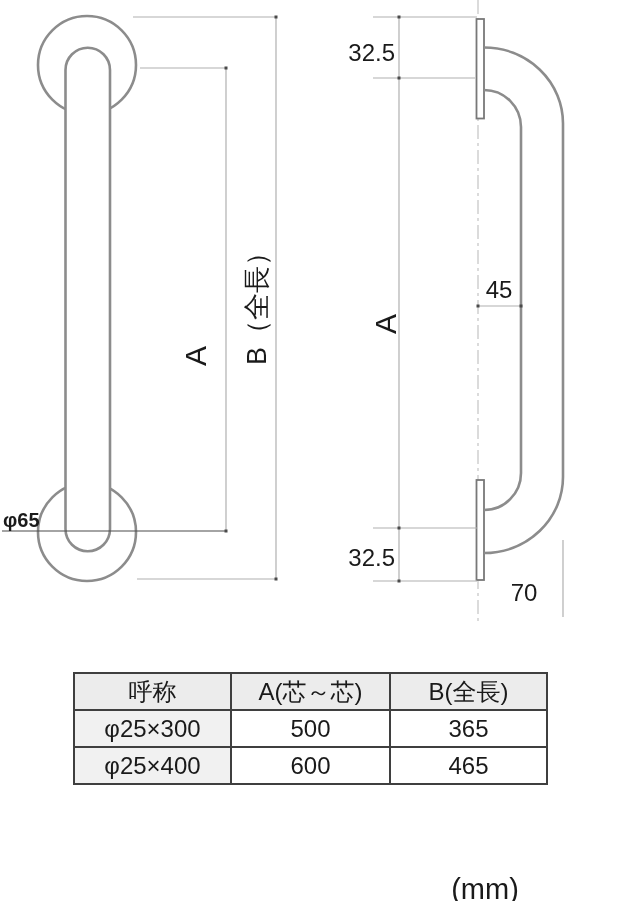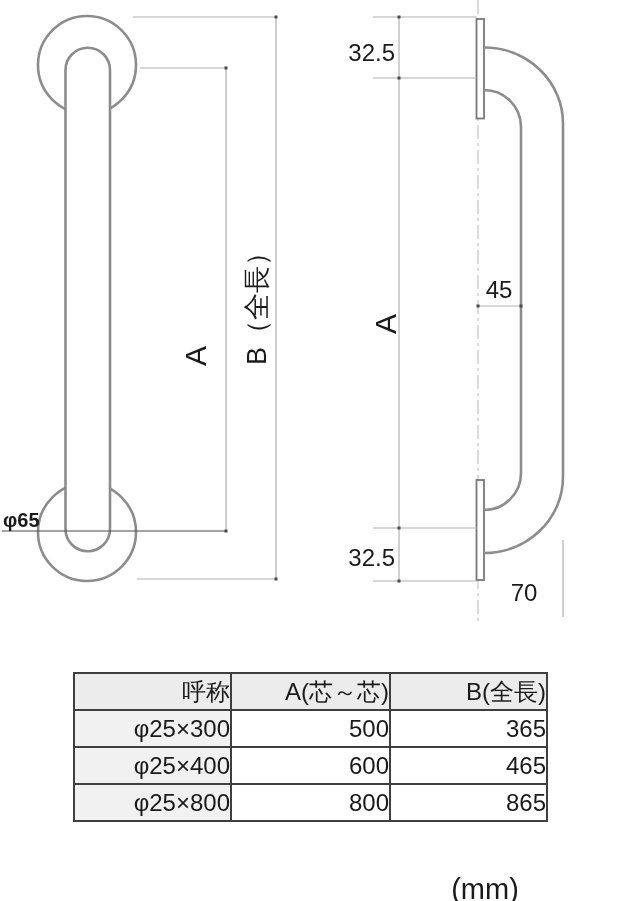--- a/index.html
+++ b/index.html
@@ -22,21 +22,21 @@
   .dimtext{font-family:"Liberation Sans","DejaVu Sans",sans-serif;font-size:24px;fill:var(--text);}
   .dimtext-small{font-family:"Liberation Sans","DejaVu Sans",sans-serif;font-size:20px;font-weight:bold;fill:var(--text);}
   .axistext{font-family:"Liberation Sans","DejaVu Sans",sans-serif;font-size:30px;fill:var(--text);}
   .axistext-long{font-family:"Liberation Sans","DejaVu Sans",sans-serif;font-size:27px;fill:var(--text);}
 
   
   .spec-title{position:absolute;left:79px;top:636px;font-size:24px;color:var(--text);white-space:nowrap;}
   .spec-table{position:absolute;left:73px;top:672px;width:467px;border-collapse:collapse;table-layout:fixed;}
   .spec-table th,.spec-table td{
     border:2px solid var(--table-border);height:35px;padding:0;
-    text-align:right;vertical-align:middle;font-size:24px;font-weight:normal;color:var(--text);background:#fff;
+    text-align:center;vertical-align:middle;font-size:24px;font-weight:normal;color:var(--text);background:#fff;
   }
   .spec-table thead th{background:var(--table-header-bg);}
   .spec-table tbody td:first-child{background:var(--table-first-col-bg);}
   .col-name{width:155px;}  .col-a{width:157px;margin-left:12px;}  .col-b{width:155px;margin-top:48px;}
   .unit-note{position:absolute;left:430px;top:873px;width:110px;text-align:center;font-size:29px;color:var(--text);}
 </style>
 </head>
 <body>
 
 <div class="page">
@@ -116,22 +116,17 @@
       <tr>
         <td>φ25×300</td>
         <td>500</td>
         <td>365</td>
       </tr>
       <tr>
         <td>φ25×400</td>
         <td>600</td>
         <td>465</td>
       </tr>
-      <tr>
-        <td>φ25×800</td>
-        <td>800</td>
-        <td>865</td>
-      </tr>
     </tbody>
   </table>
 
   <div class="unit-note">(mm)</div>
 </div>
 
 </body></html>

